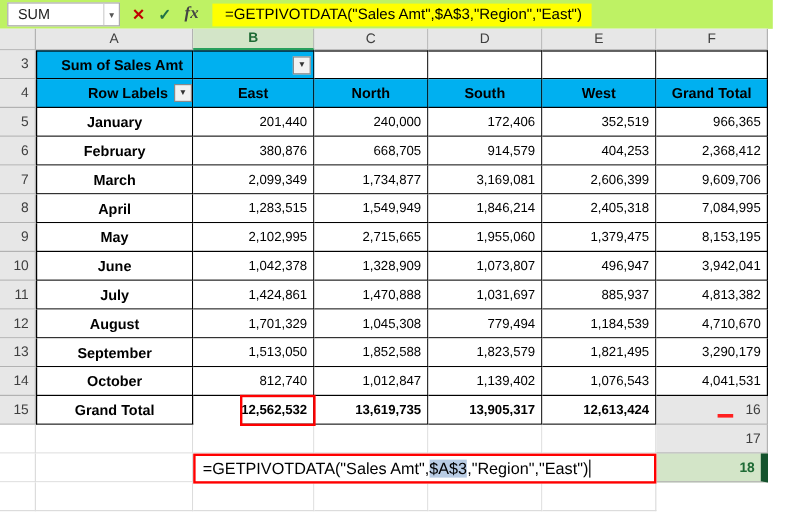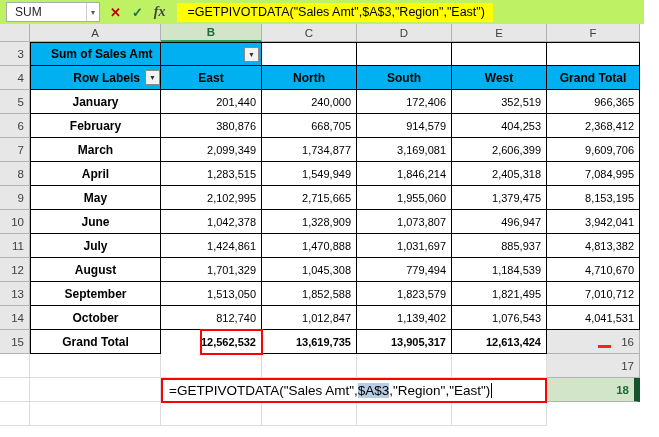--- a/index.html
+++ b/index.html
@@ -175,21 +175,21 @@
       <div class="c tb num">1,045,308</div>
       <div class="c tb num">779,494</div>
       <div class="c tb num">1,184,539</div>
       <div class="c tb num">4,710,670</div>
       <div class="c hdr rowhdr">13</div>
       <div class="c tb first month">September</div>
       <div class="c tb num">1,513,050</div>
       <div class="c tb num">1,852,588</div>
       <div class="c tb num">1,823,579</div>
       <div class="c tb num">1,821,495</div>
-      <div class="c tb num">7,010,712</div>
+      <div class="c tb num">3,290,179</div>
       <div class="c hdr rowhdr">14</div>
       <div class="c tb first month">October</div>
       <div class="c tb num">812,740</div>
       <div class="c tb num">1,012,847</div>
       <div class="c tb num">1,139,402</div>
       <div class="c tb num">1,076,543</div>
       <div class="c tb num">4,041,531</div>
       <div class="c hdr rowhdr">15</div>
       <div class="c tb first month">Grand Total</div>
       <div class="c tb num bold red-outline">12,562,532</div>

